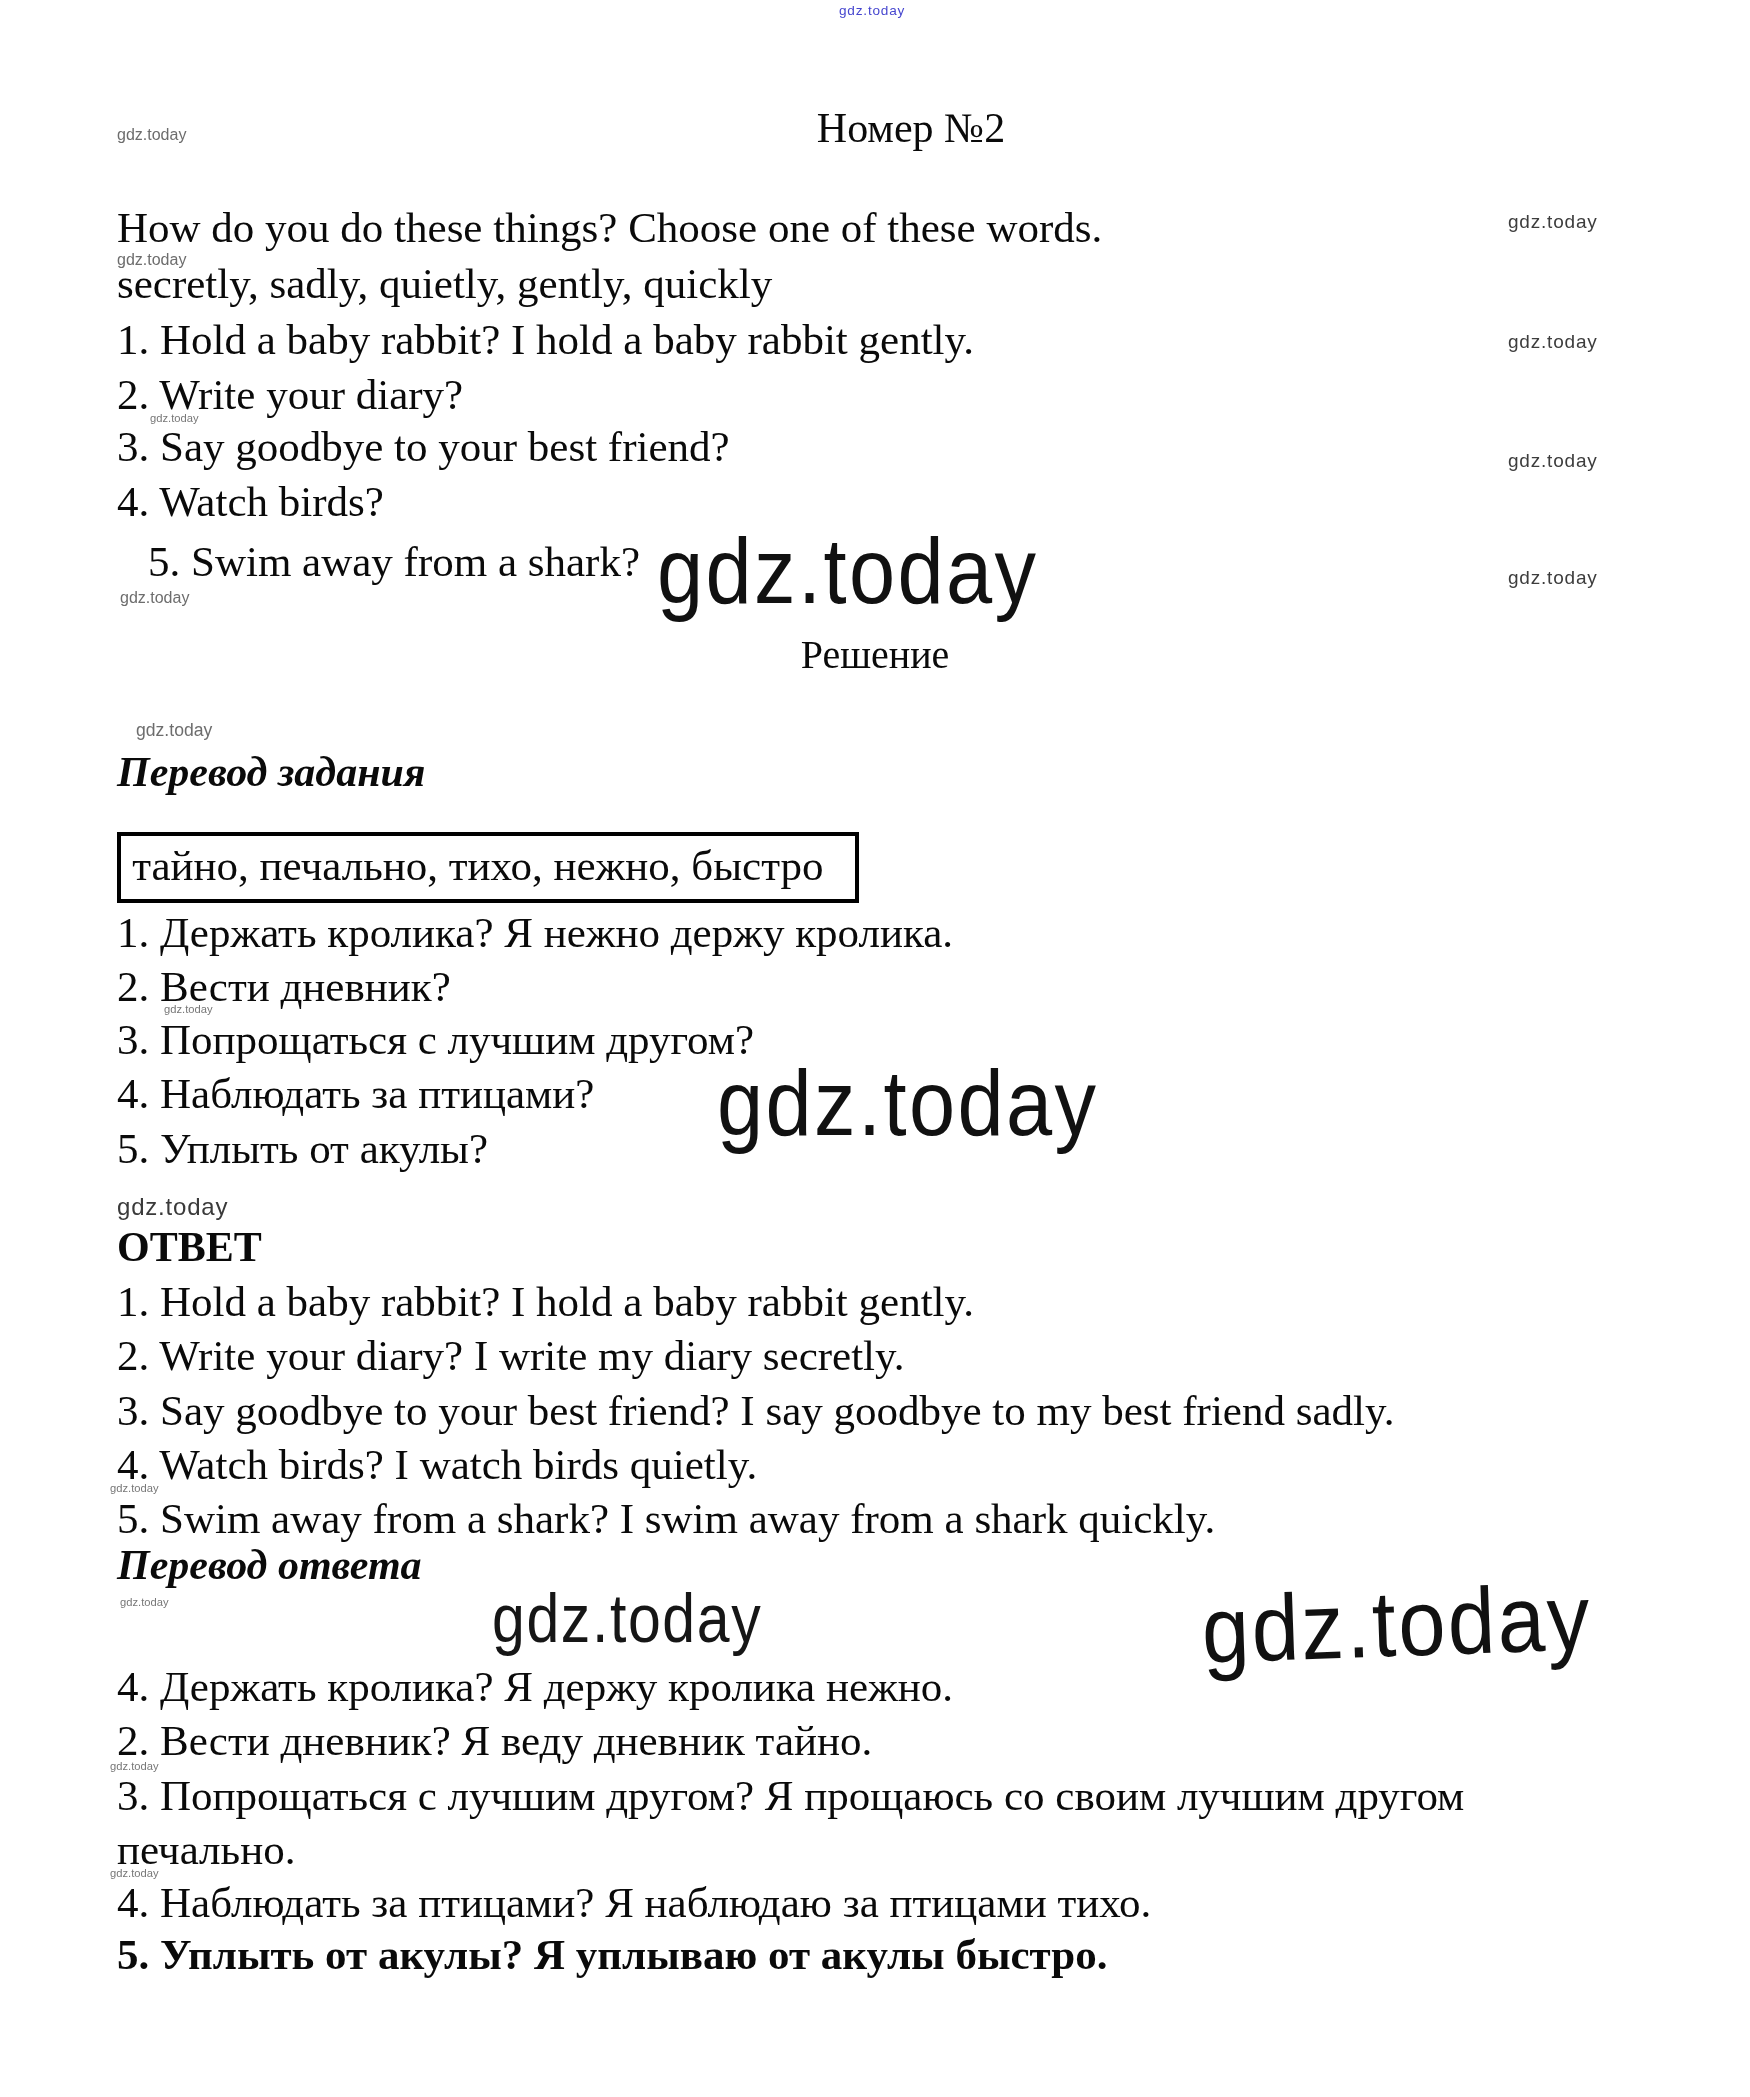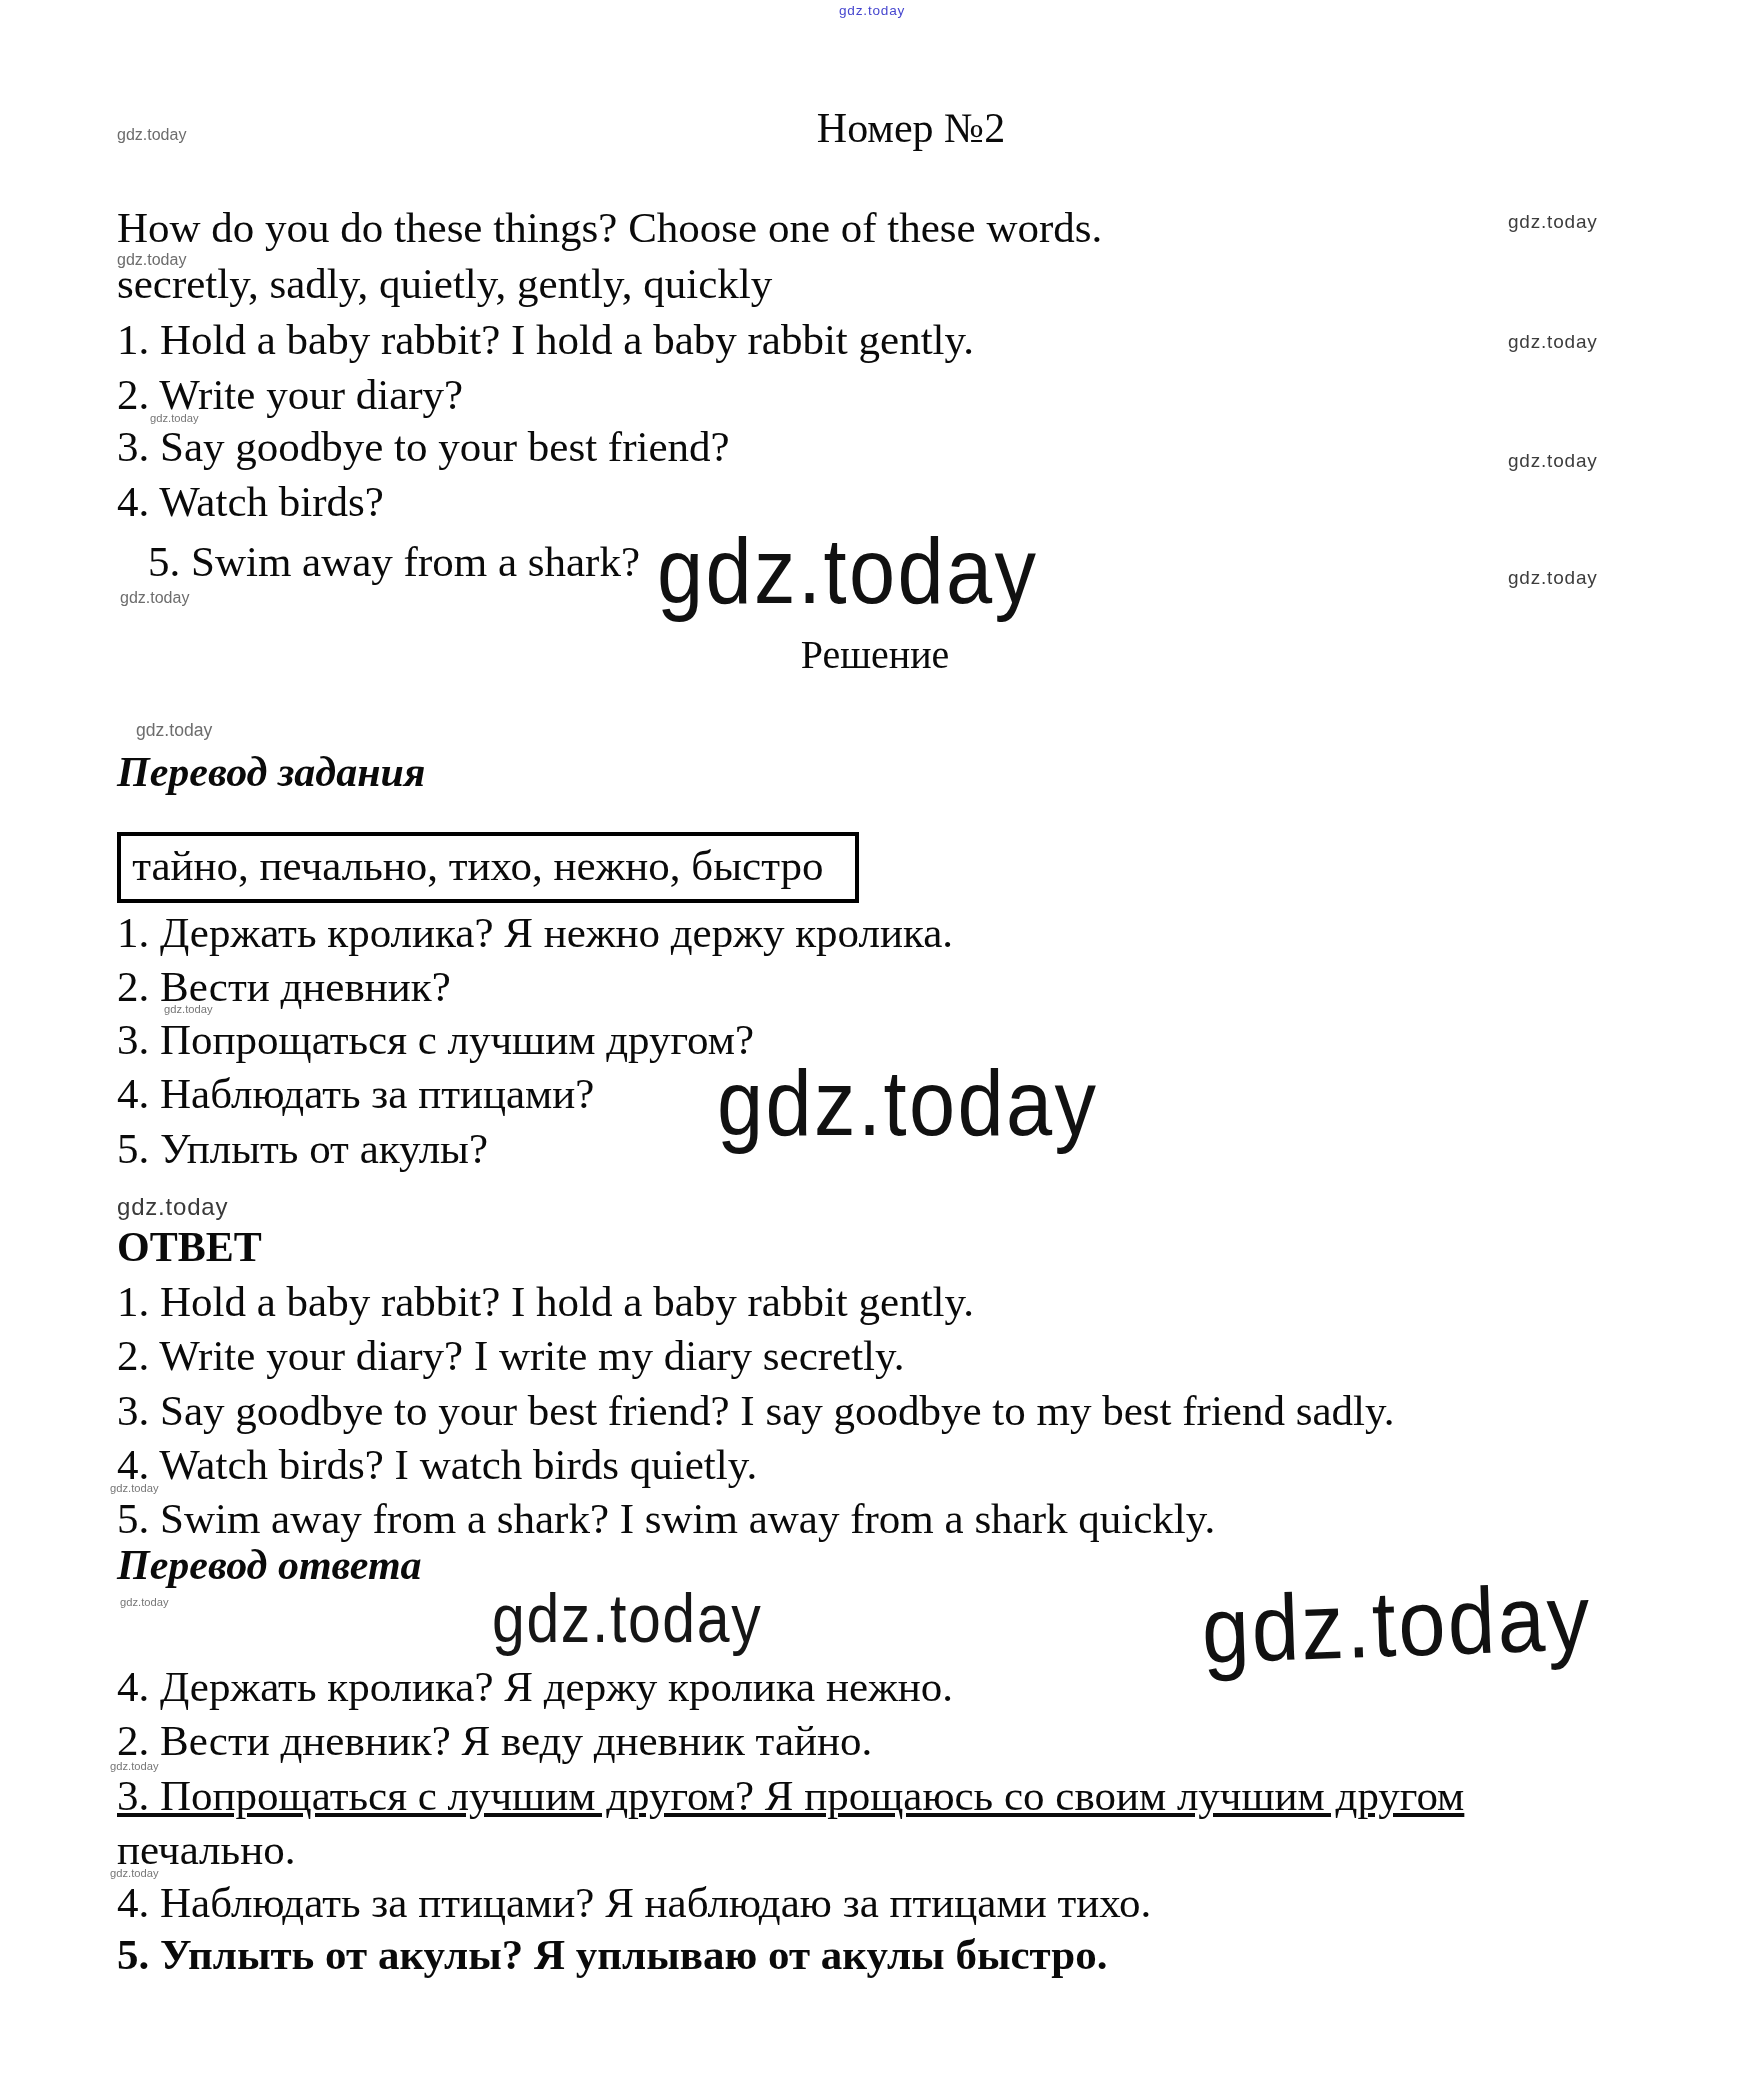--- a/index.html
+++ b/index.html
@@ -87,20 +87,20 @@
   <div class="line" style="top:1495px;">5. Swim away from a shark? I swim away from a shark quickly.</div>
 
   <div class="wm wm-xtiny" style="left:120px;top:1596px;">gdz.today</div>
   <div class="wm wm-med" style="left:492px;top:1580px;">gdz.today</div>
   <div class="wm wm-big3" style="left:1200px;top:1577px;">gdz.today</div>
   <div class="line h-italic" style="top:1542px;text-align:center;">Перевод ответа</div>
 
   <div class="line" style="top:1663px;">4. Держать кролика? Я держу кролика нежно.</div>
   <div class="line" style="top:1717px;">2. Вести дневник? Я веду дневник тайно.</div>
   <div class="wm wm-xtiny" style="left:110px;top:1760px;">gdz.today</div>
-  <div class="line" style="top:1772px;text-decoration:underline;">3. Попрощаться с лучшим другом? Я прощаюсь со своим лучшим другом</div>
+  <div class="line" style="top:1772px;">3. Попрощаться с лучшим другом? Я прощаюсь со своим лучшим другом</div>
   <div class="line" style="top:1826px;">печально.</div>
   <div class="wm wm-xtiny" style="left:110px;top:1867px;">gdz.today</div>
   <div class="line" style="top:1879px;">4. Наблюдать за птицами? Я наблюдаю за птицами тихо.</div>
   <div class="line" style="top:1931px;font-weight:bold;">5. Уплыть от акулы? Я уплываю от акулы быстро.</div>
 
 </div>
 
 
 </body></html>

